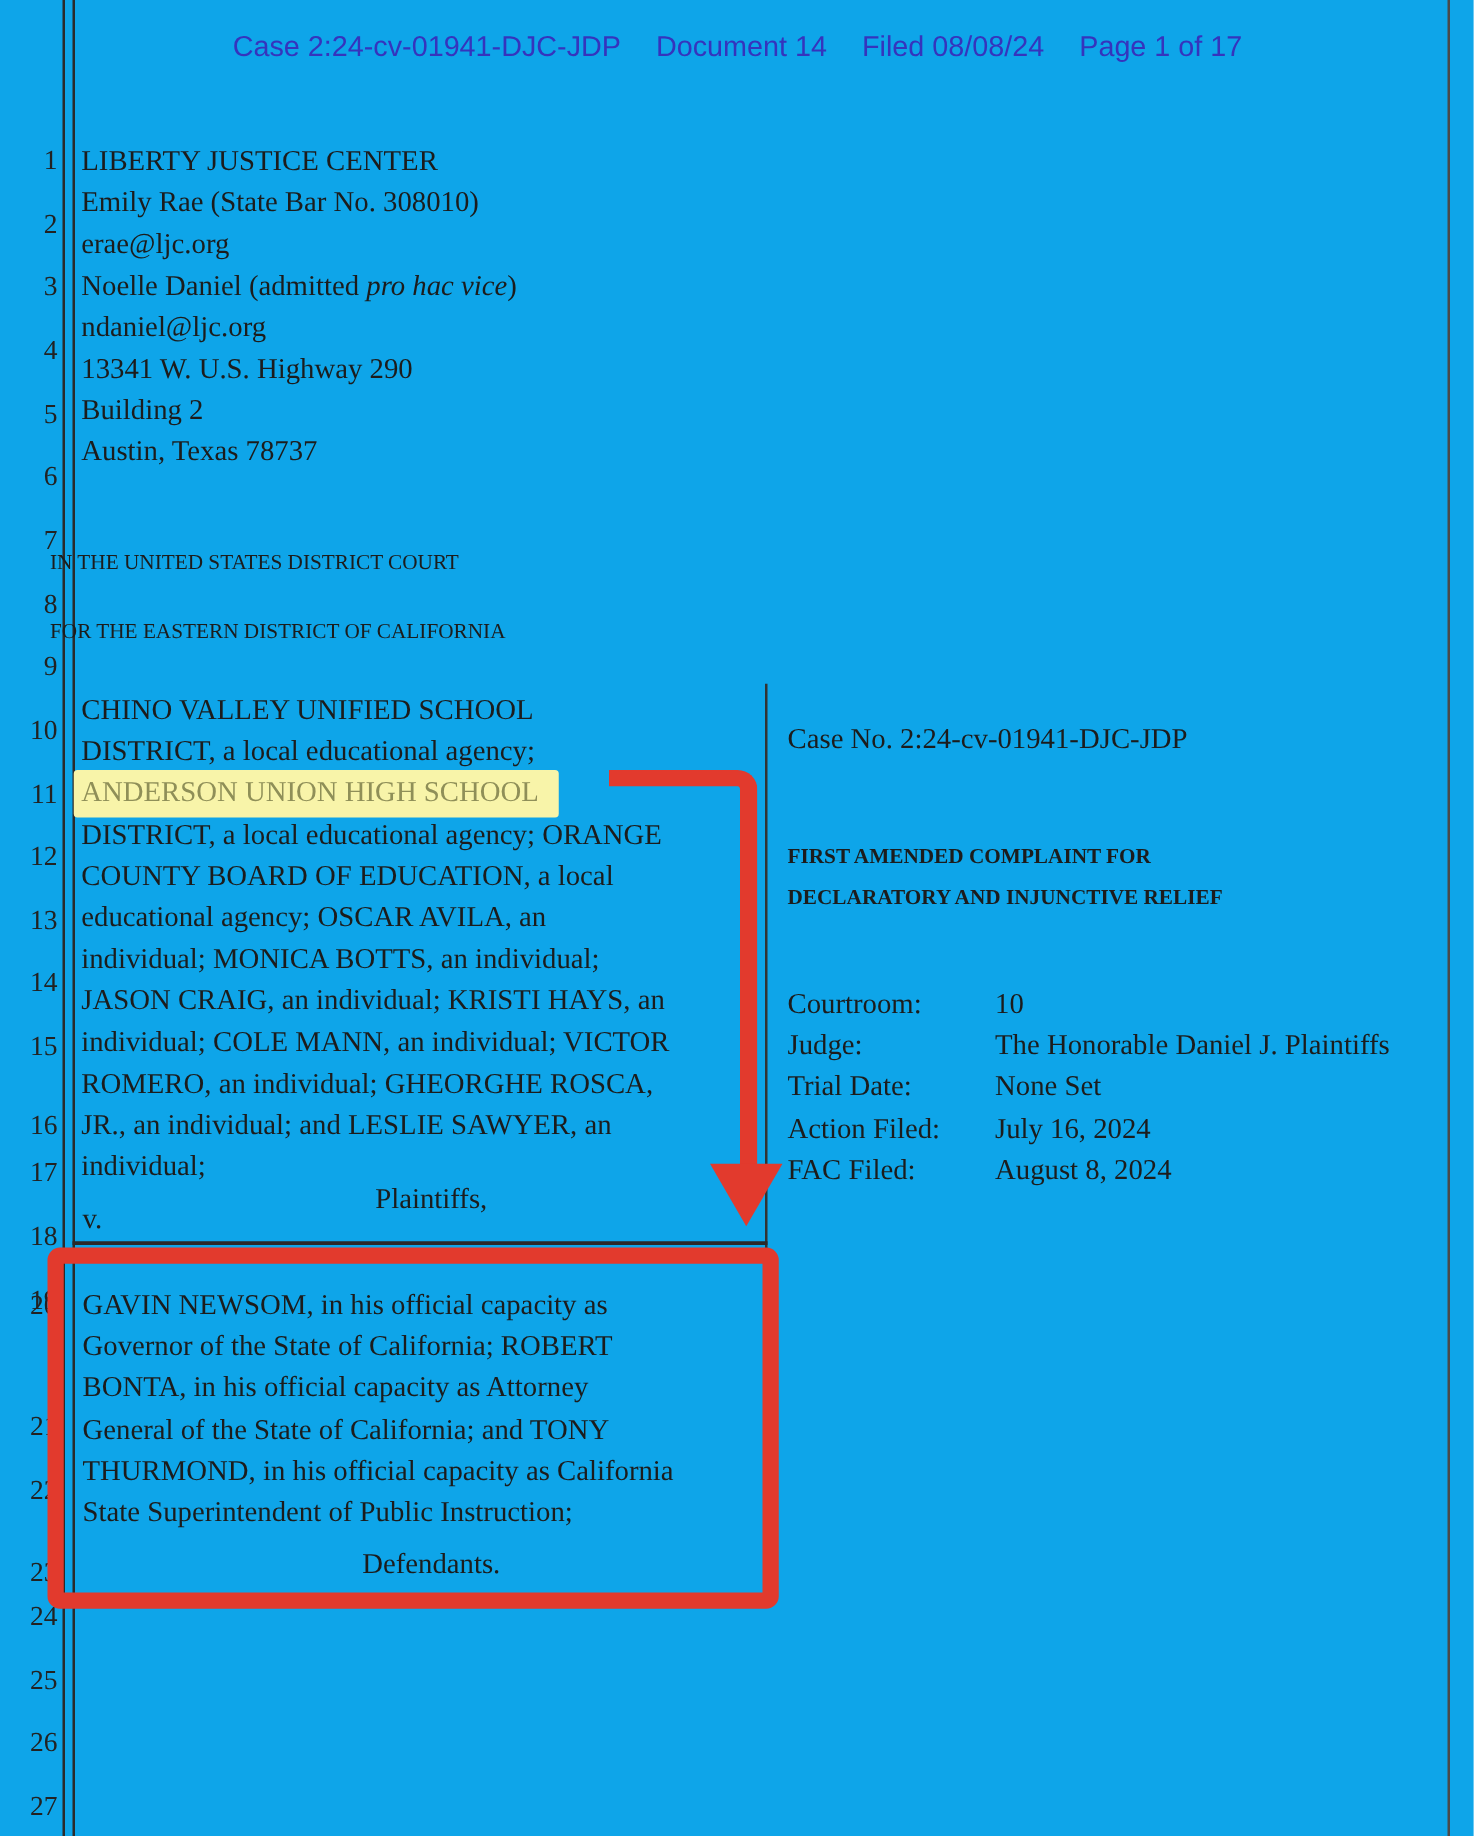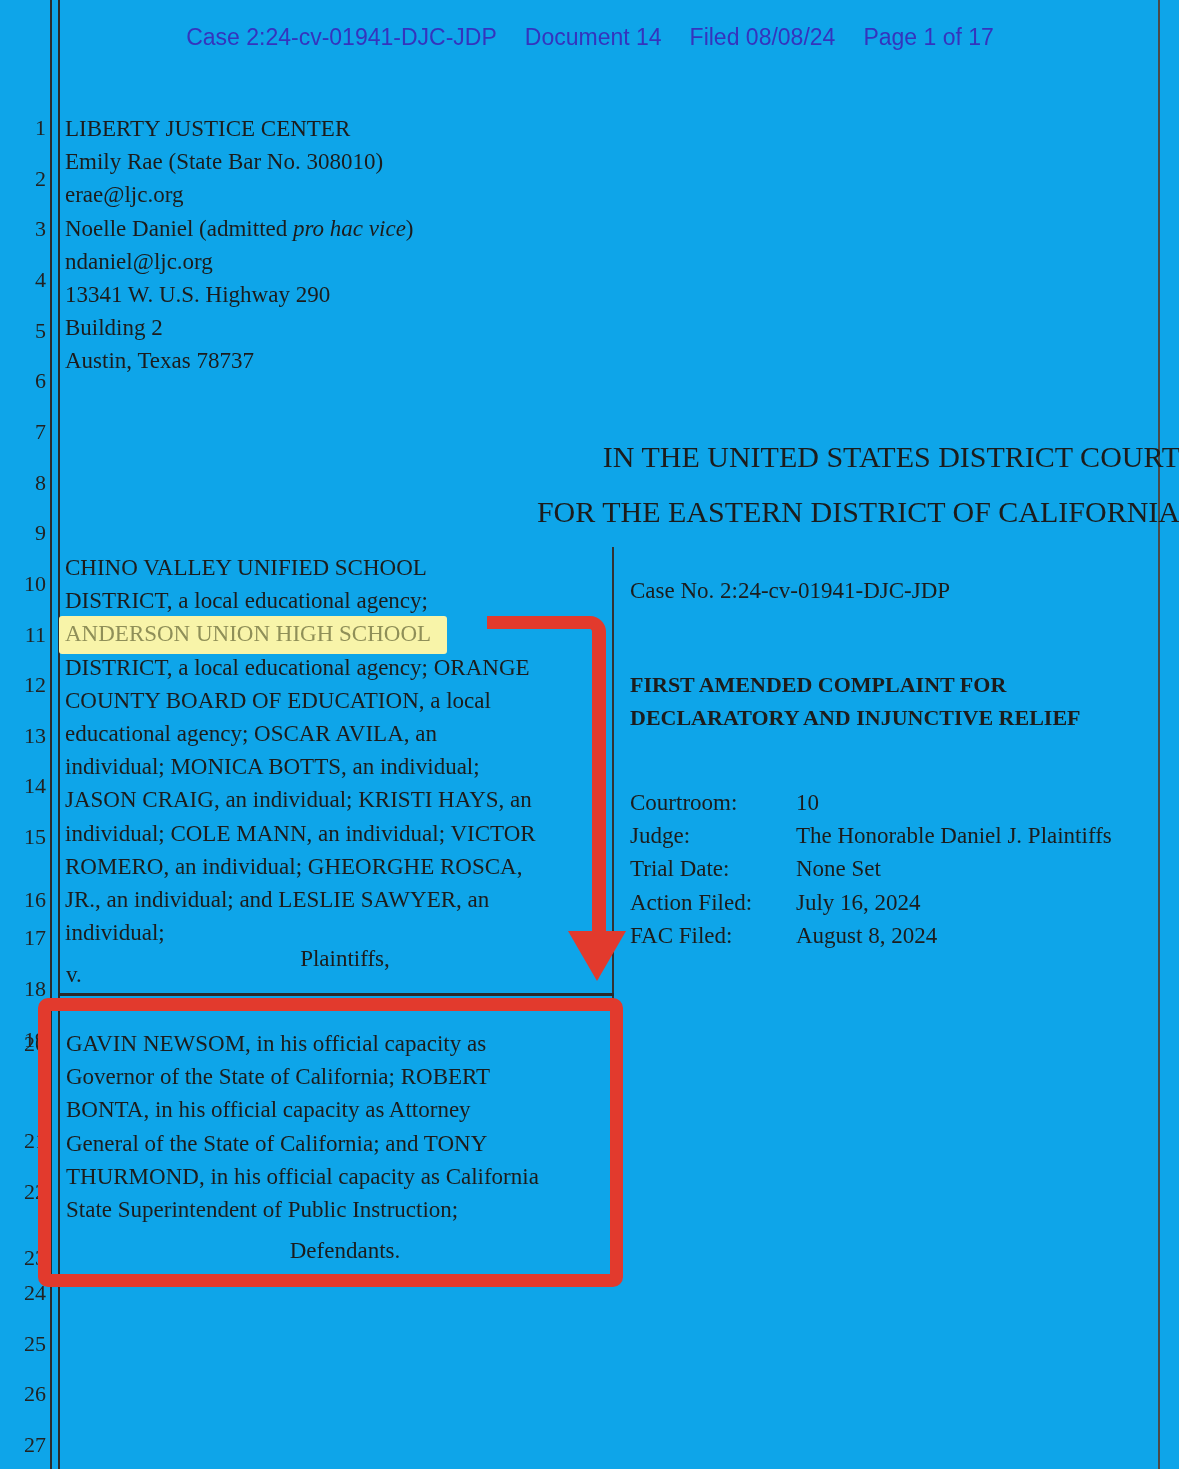--- a/index.html
+++ b/index.html
@@ -24,37 +24,37 @@
     font-size:23px;color:#3534bd;white-space:nowrap;
   }
   
   .line-no{
     position:absolute;left:14px;width:32px;text-align:right;
     font-size:22px;line-height:26px;color:#222;
   }
   
   .textblock{position:absolute;font-size:23px;line-height:33.2px;white-space:nowrap;}
   .attorney{left:65px;top:112px;}
-  .court-line{position:absolute;left:40px;width:1140px;text-align:right;font-size:30px;white-space:nowrap;}
+  .court-line{position:absolute;left:40px;width:1140px;text-align:left;font-size:17px;white-space:nowrap;}
   .court-1{top:440px;}
   .court-2{top:495px;}
   
   .caption-divider{position:absolute;left:612px;top:547px;width:2px;height:738px;background:#333;}
   .caption-hrule{position:absolute;left:58px;top:993px;width:556px;height:3px;background:#2a2a2a;}
   .plaintiffs{left:65px;top:551px;}
   .role-line{position:absolute;left:65px;width:560px;text-align:center;font-size:23px;white-space:nowrap;}
   .role-plaintiffs{top:946px;}
   .versus{position:absolute;left:66px;top:962px;font-size:23px;}
   .highlight{
     background:#f8f4a9;color:#8f8f58;border-radius:3px;
     padding:5px 16px 8px 6px;margin-left:-6px;position:relative;
   }
   
   .case-no{position:absolute;left:630px;top:578px;font-size:23px;white-space:nowrap;}
-  .fac-title{position:absolute;left:630px;top:668px;font-size:22px;font-weight:bold;line-height:33.2px;white-space:nowrap;}
+  .fac-title{position:absolute;left:630px;top:668px;font-size:17px;font-weight:bold;line-height:33.2px;white-space:nowrap;}
   .details{position:absolute;left:630px;top:786px;font-size:23px;line-height:33.2px;white-space:nowrap;}
   .details .lbl{display:inline-block;width:166px;}
   
   .defendants{left:66px;top:1027px;}
   .role-defendants{top:1238px;}
   
   .red-arrow{
     position:absolute;left:487px;top:616px;width:105px;height:320px;
     border-top:13px solid #e23a2d;border-right:14px solid #e23a2d;
     border-top-right-radius:16px;

